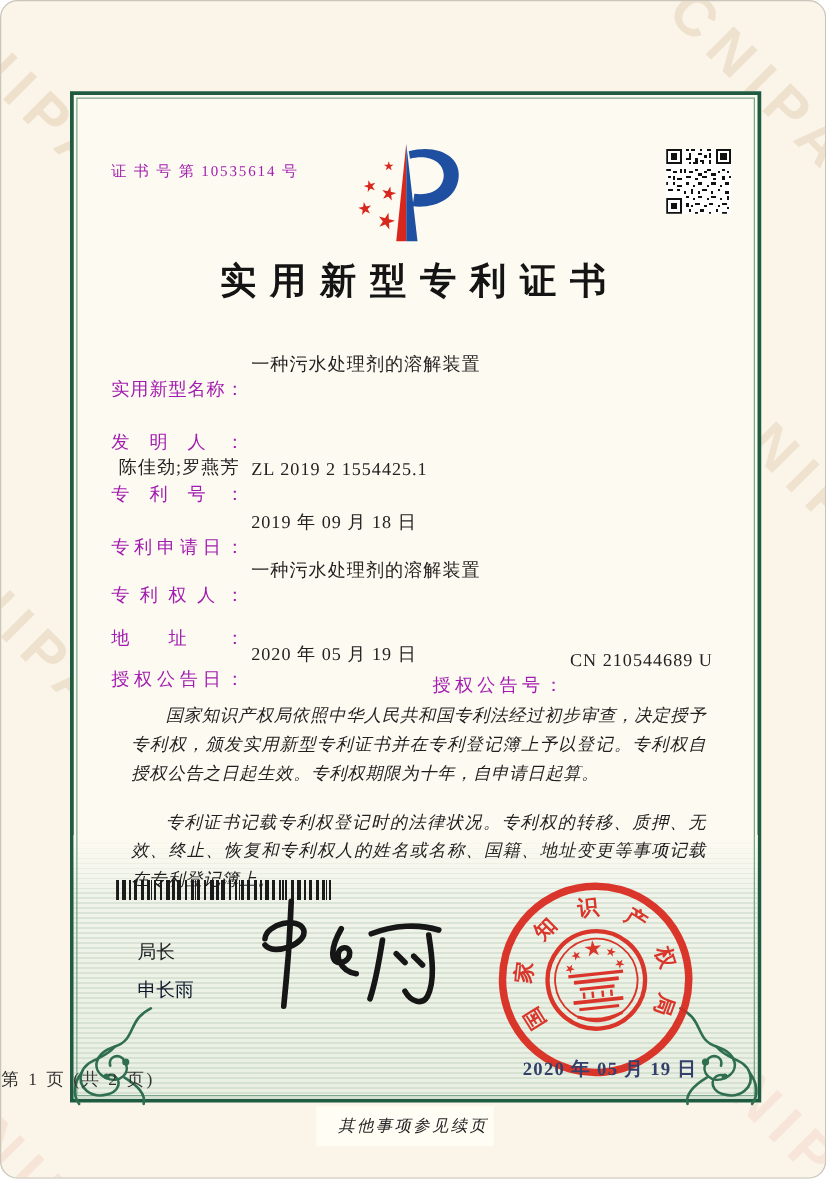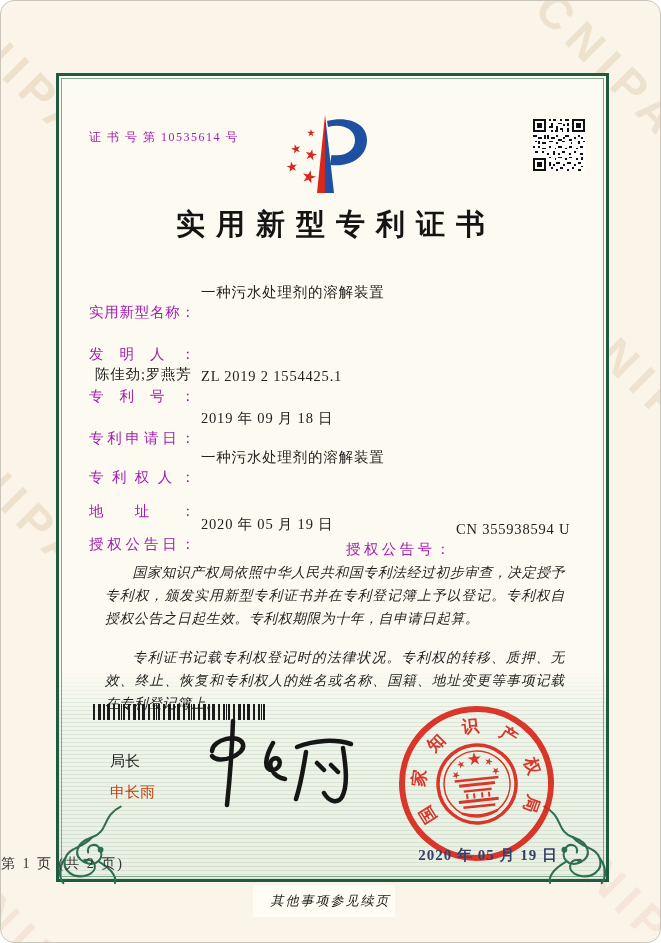--- a/index.html
+++ b/index.html
@@ -71,21 +71,21 @@
   }
   .body-text p{margin:16px;text-indent:2em;}
   
   .barcode{
     position:absolute;left:92px;top:703px;width:173px;height:16px;z-index:4;
     background:
       repeating-linear-gradient(90deg,#1b1b1b 0 2px,rgba(0,0,0,0) 2px 5px),
       repeating-linear-gradient(90deg,#1b1b1b 0 1px,rgba(0,0,0,0) 1px 7px);
   }
   .signer-title{position:absolute;left:109px;top:751px;font-family:"Liberation Sans",sans-serif;font-size:15px;color:#222;z-index:4;}
-  .signer-name{position:absolute;left:109px;top:782px;font-family:"Liberation Sans",sans-serif;font-size:15px;color:#c2410c;z-index:4;}
+  .signer-name{position:absolute;left:109px;top:782px;font-family:"Liberation Sans",sans-serif;font-size:15px;color:#0f172a;z-index:4;}
   .signature{position:absolute;left:192px;top:712px;width:170px;height:102px;z-index:5;}
   .seal{
     position:absolute;left:398px;top:705px;width:143px;height:143px;z-index:5;
     border:6px solid #d9281d;border-radius:50%;opacity:.93;transform:rotate(-6deg);
   }
   .seal-char{
     position:absolute;left:50%;top:50%;font-size:17px;font-weight:bold;color:#d9281d;
     font-family:"Liberation Serif",serif;
   }
   .sc0{transform:translate(-50%,-50%) rotate(-116deg) translateY(-58px);}
@@ -279,21 +279,21 @@
   </div>
   <div class="row r6">
     <span class="flabel">地址：</span>
   </div>
   <div class="row r7">
     <span class="flabel">授权公告日：</span>
     <span class="fvalue nowrap">2020 年 05 月 19 日</span>
   </div>
   <div class="row r8">
     <span class="flabel">授权公告号：</span>
-    <span class="fvalue nowrap">CN 355938594 U</span>
+    <span class="fvalue nowrap">CN 210544689 U</span>
   </div>
 
   <div class="body-text">
     <p>国家知识产权局依照中华人民共和国专利法经过初步审查，决定授予专利权，颁发实用新型专利证书并在专利登记簿上予以登记。专利权自授权公告之日起生效。专利权期限为十年，自申请日起算。</p>
     <p>专利证书记载专利权登记时的法律状况。专利权的转移、质押、无效、终止、恢复和专利权人的姓名或名称、国籍、地址变更等事项记载在专利登记簿上。</p>
   </div>
 
   <div class="barcode"></div>
 
   <div class="signer-title">局长</div>

